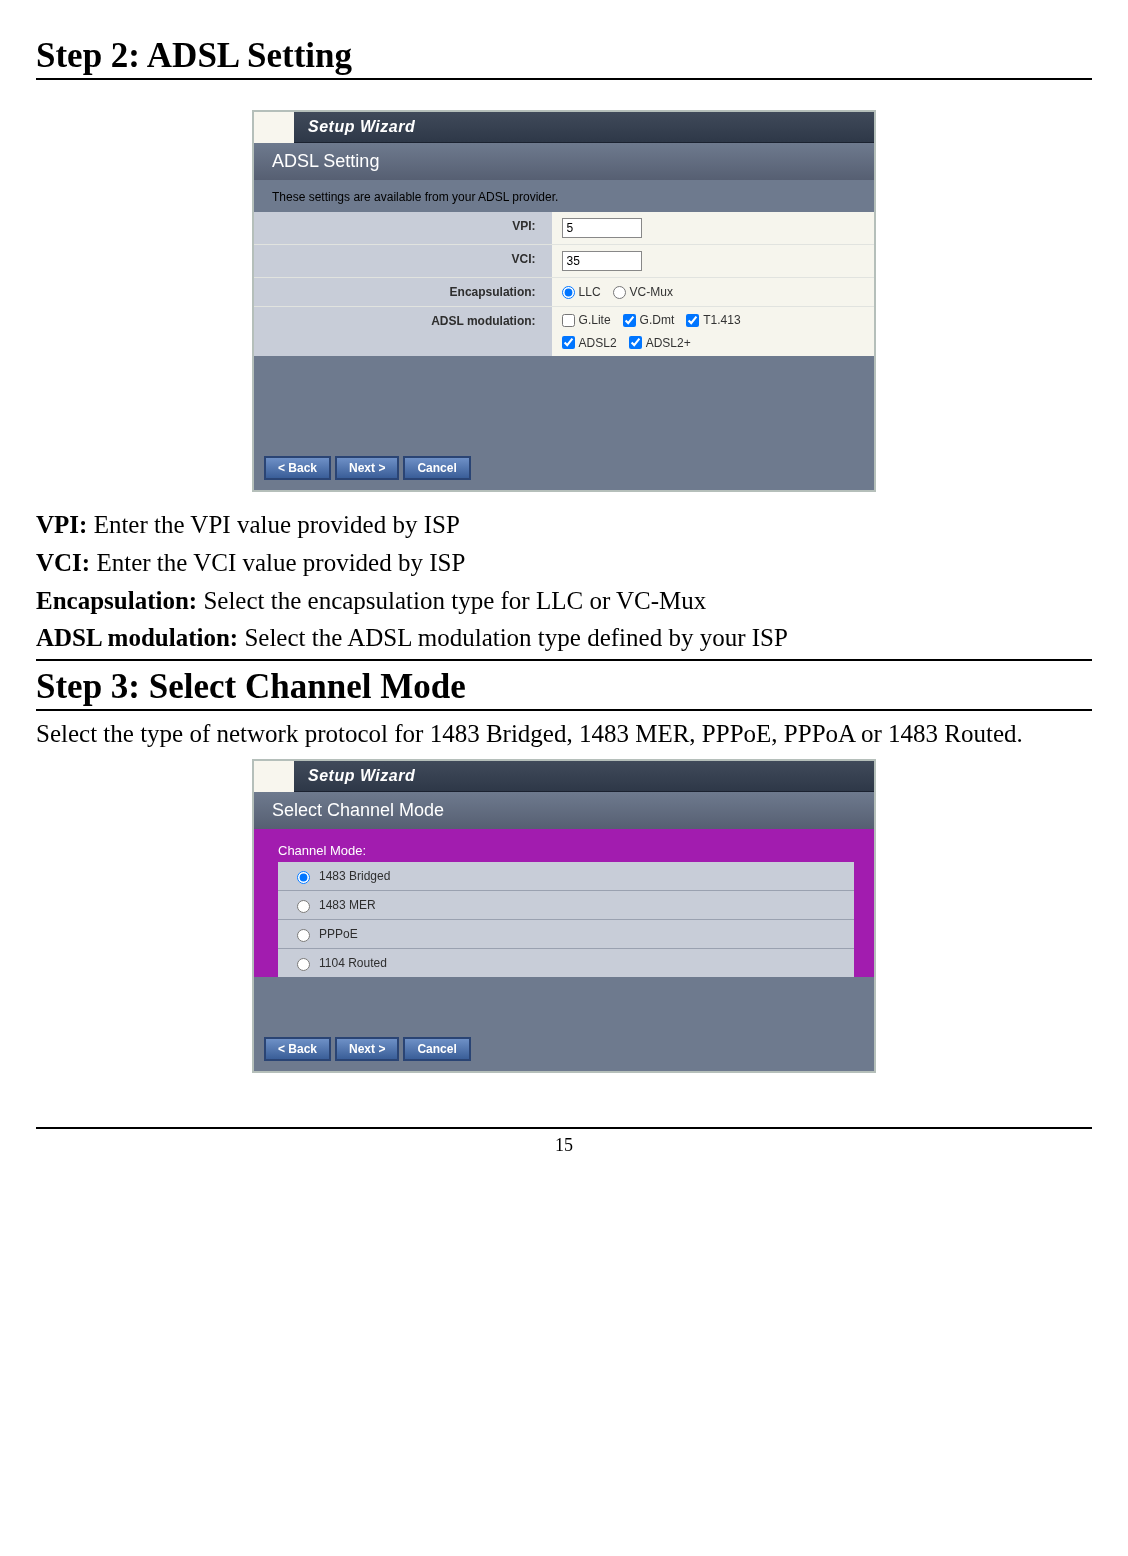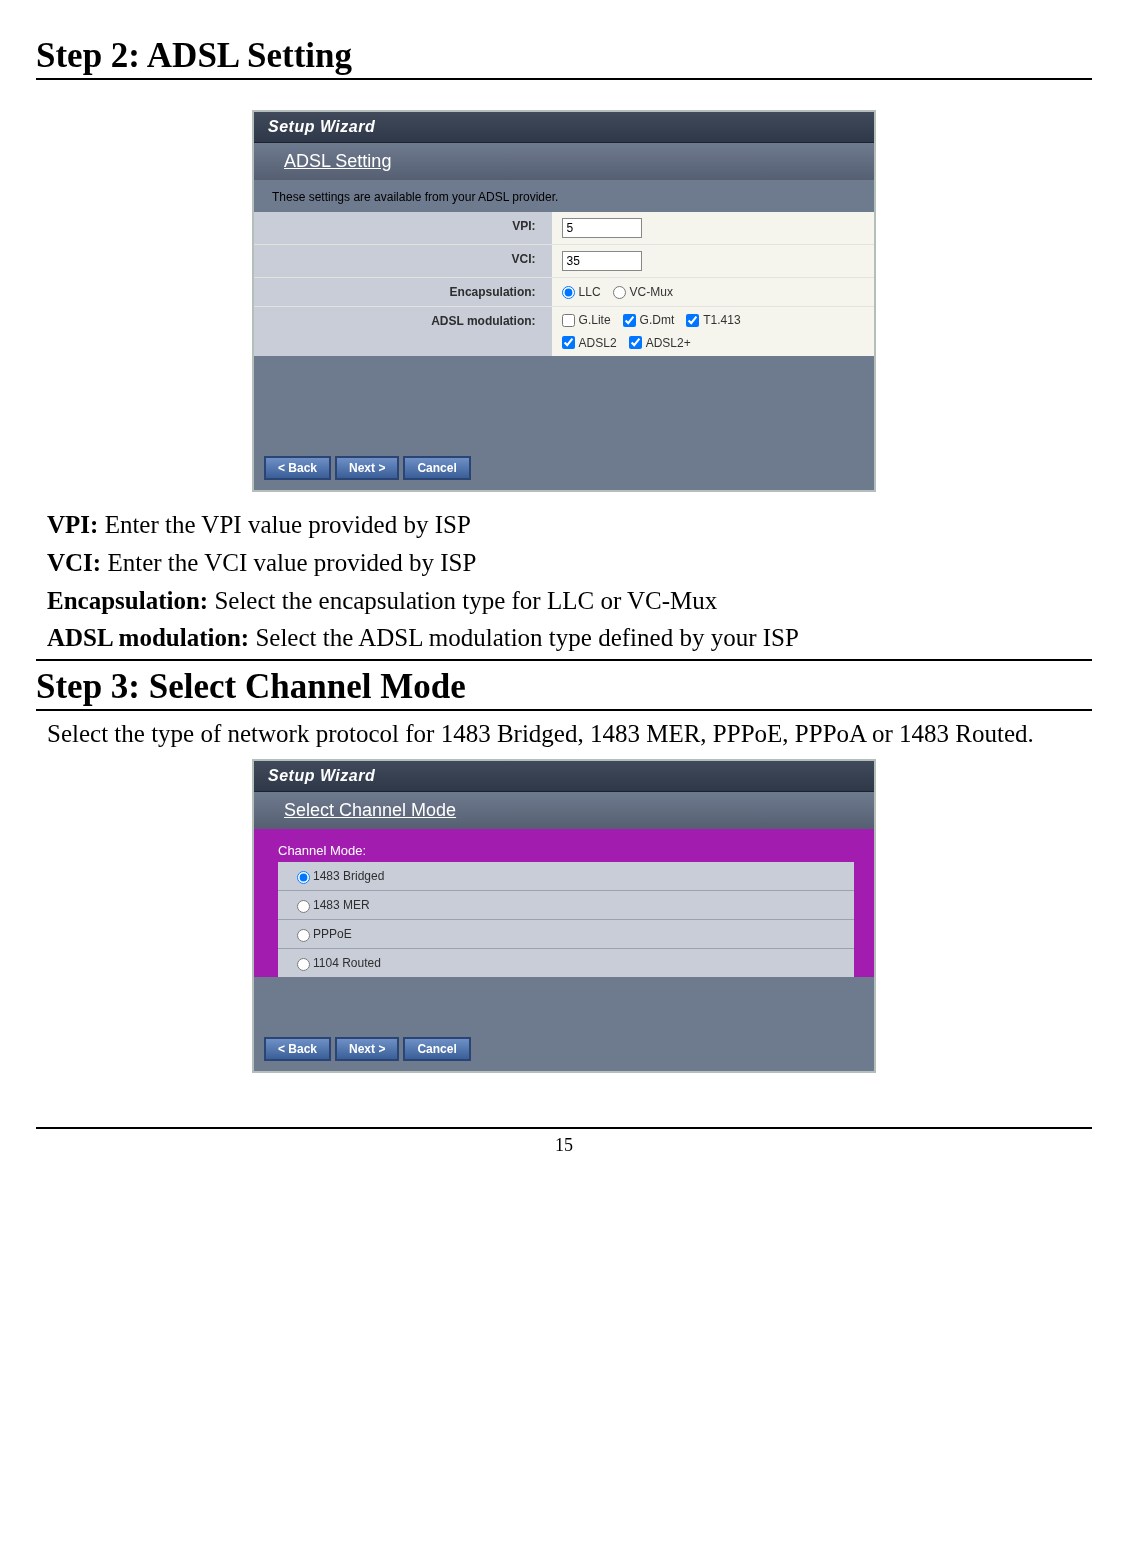--- a/index.html
+++ b/index.html
@@ -17,21 +17,21 @@
     border-top: 2px solid #000;
     margin: 2px 0 6px 0;
   }
   .step-heading {
     font-weight: bold;
     font-size: 35px;
     margin: 4px 0 2px 0;
   }
   .body-text {
     line-height: 1.35;
-    margin: 4px 11px;
+    margin: 4px 0;
   }
   .body-text b { font-weight: bold; }
   .wizard-wrap {
     display: flex;
     justify-content: center;
     padding: 24px 0 12px 0;
   }
   .wizard {
     width: 620px;
     background: #f8f6ee;
@@ -43,28 +43,28 @@
   .wizard-titlebar {
     background: linear-gradient(#404a5a, #2e3848);
     color: #fff;
     font-weight: bold;
     font-size: 16px;
     font-style: italic;
     padding: 6px 14px;
     font-family: Verdana, Geneva, sans-serif;
     letter-spacing: 0.5px;
     border-bottom: 1px solid #1b2230;
+    margin-left: 40px;
   }
   .panel-title {
     background: linear-gradient(#6e7a8e, #565f72);
     color: #fff;
     font-size: 18px;
-    padding: 8px 30px;
+    padding: 8px 18px;
     font-family: Arial, Helvetica, sans-serif;
-    text-decoration: underline;
   }
   .panel-note {
     background: #6e7a8e;
     color: #000000;
     font-size: 12px;
     padding: 10px 18px 8px 18px;
   }
   .twocol-row {
     display: flex;
     border-top: 1px solid #e1e3df;
@@ -109,20 +109,21 @@
     padding-bottom: 4px;
   }
   .list-item {
     background: #c8cdd8;
     color: #2e2e2e;
     padding: 6px 14px;
     border-bottom: 1px solid #9aa1b0;
     font-size: 12px;
     display:flex;
     align-items:center;
+    gap:6px;
   }
   .list-item:last-child { border-bottom: none; }
   .wizard-footer {
     background: #6e7a8e;
     padding: 30px 10px 10px 10px;
     display: flex;
     gap: 4px;
   }
   .short .wizard-footer { padding-top: 60px; }
   .tall .wizard-footer { padding-top: 100px; }

